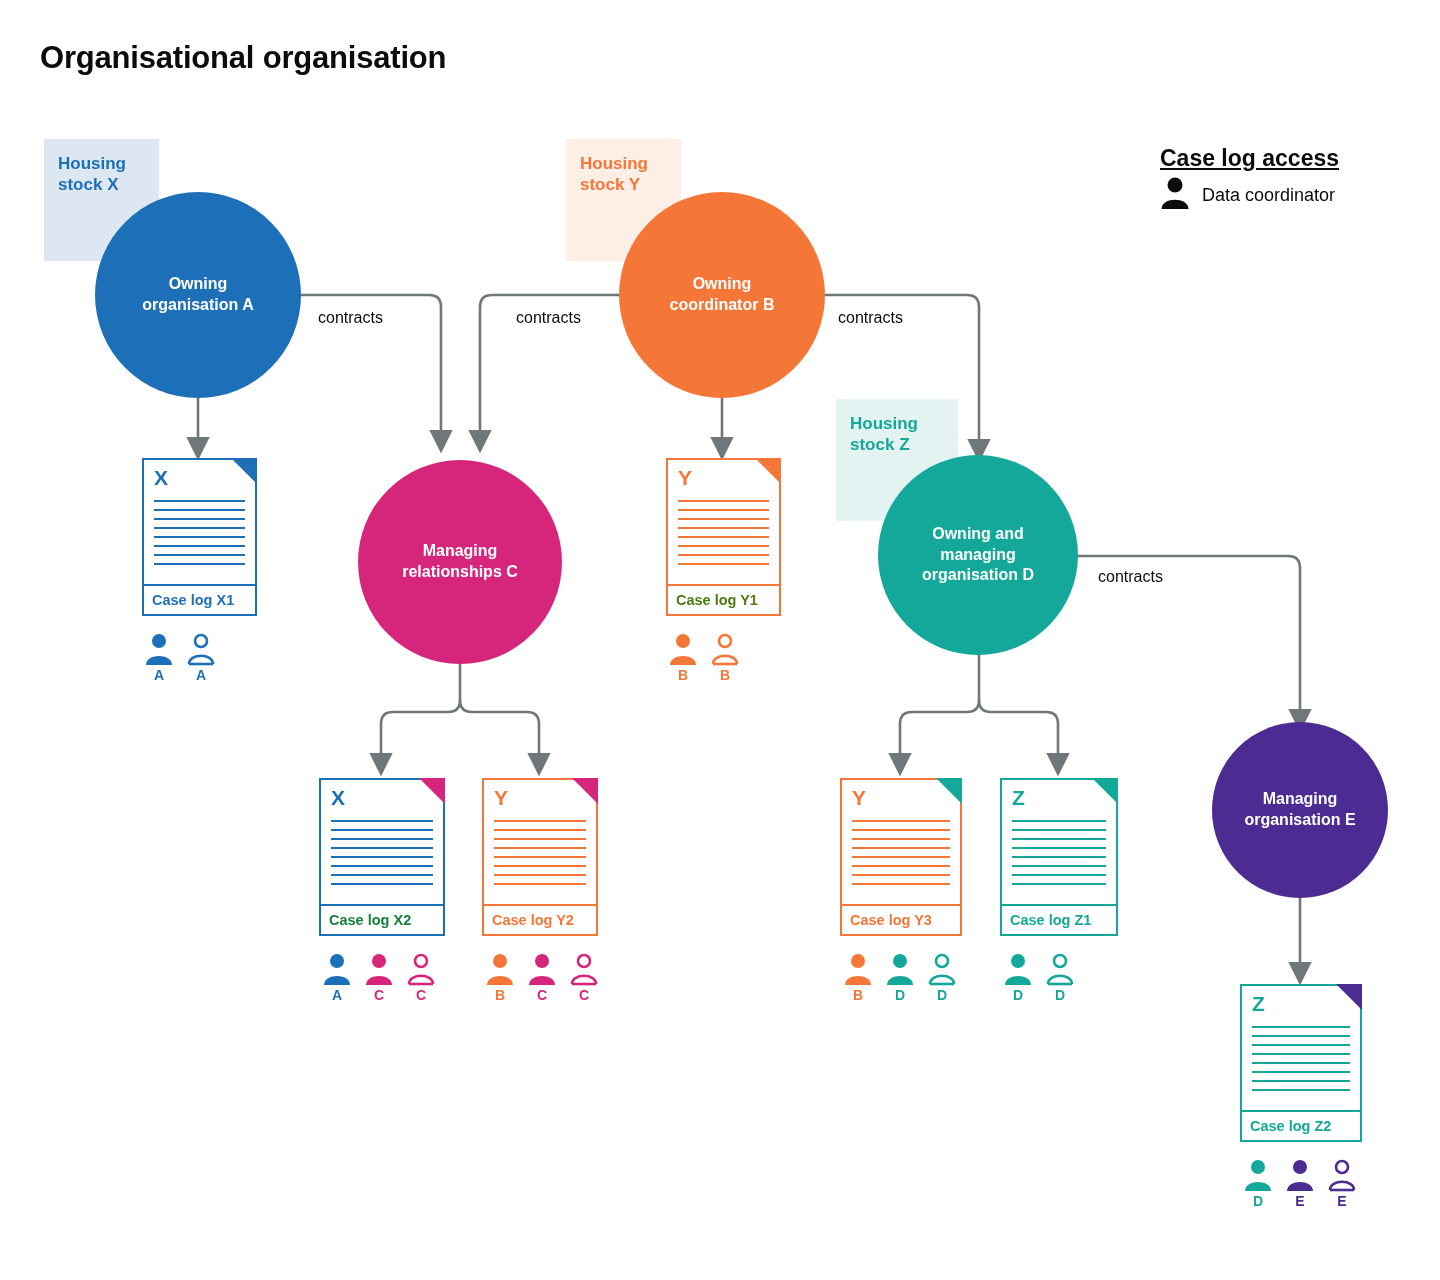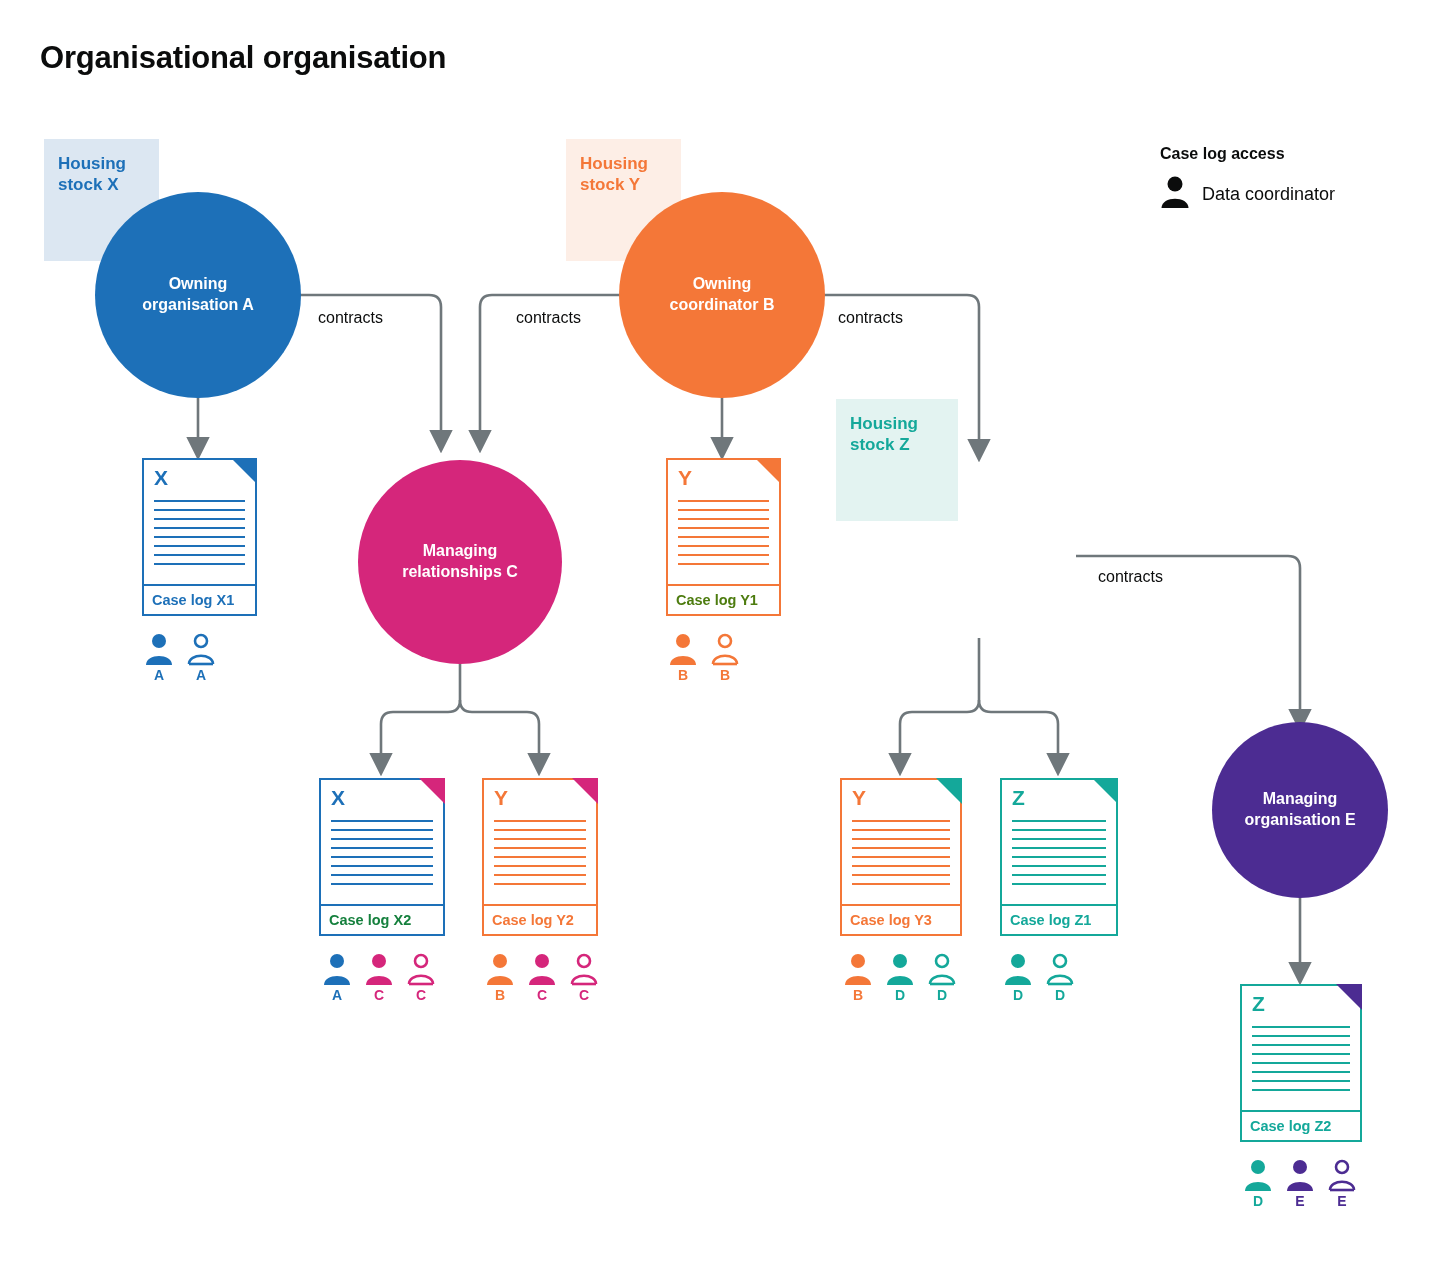--- a/index.html
+++ b/index.html
@@ -135,23 +135,24 @@
     white-space: nowrap;
   }
   
   #legend {
     position: absolute;
     left: 1160px;
     top: 145px;
     width: 260px;
   }
   #legend .ltitle {
-    font-size: 16px;
-    font-weight: bold;
-    margin-bottom: 12px;
+    font-size: 23px;
+    font-weight: bold;
+    margin-bottom: 4px;
+    text-decoration: underline;
   }
   #legend .lrow {
     display: flex;
     align-items: center;
     gap: 12px;
     margin-bottom: 12px;
   }
   #legend .lrow span.txt {
     font-size: 18px;
   }
@@ -222,20 +223,27 @@
     </div>
   </div>
 
   <div class="circle" style="left:358px; top:460px; width:204px; height:204px; background:#d5267b;">
     <div>
       <div>Managing</div>
       <div>relationships C</div>
     </div>
   </div>
 
+  <div class="circle" style="left:878px; top:455px; width:200px; height:200px; background:#14a89a;">
+    <div>
+      <div>Owning and</div>
+      <div>managing</div>
+      <div>organisation D</div>
+    </div>
+  </div>
 
   <div class="circle" style="left:1212px; top:722px; width:176px; height:176px; background:#4c2c92;">
     <div>
       <div>Managing</div>
       <div>organisation E</div>
     </div>
   </div>
 
   <div class="edgelabel" style="left:316px; top:309px;">contracts</div>
   <div class="edgelabel" style="left:514px; top:309px;">contracts</div>

